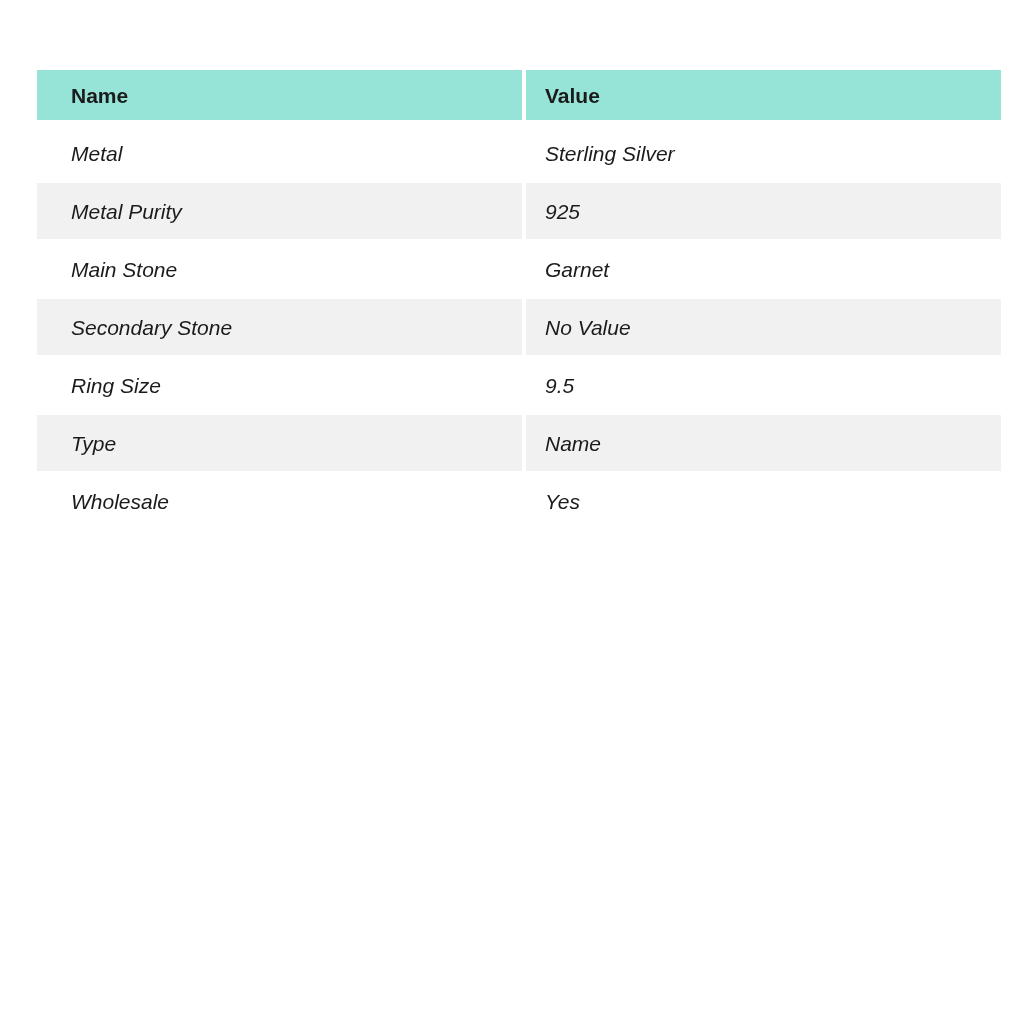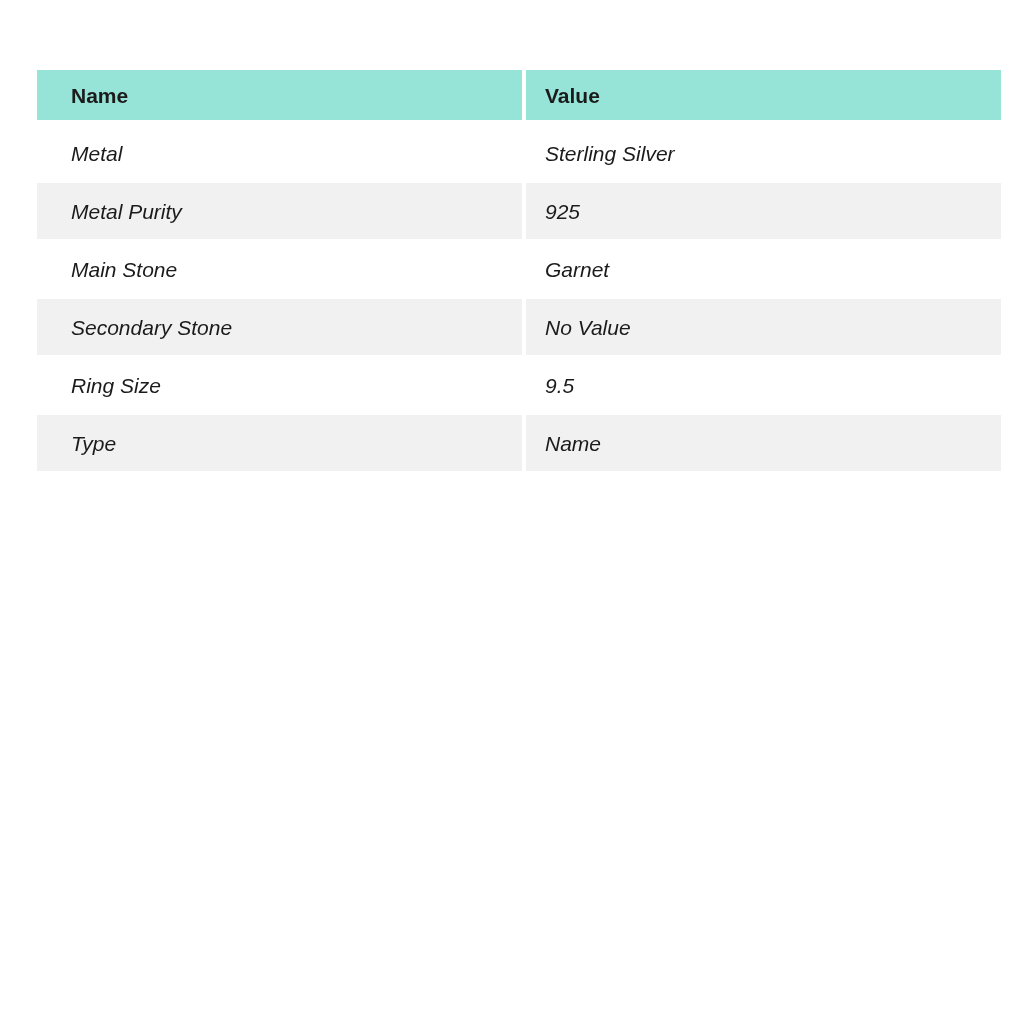--- a/index.html
+++ b/index.html
@@ -81,14 +81,18 @@
         <td class="cell-value">No Value</td>
       </tr>
       <tr>
         <td class="cell-name">Ring Size</td>
         <td class="cell-value">9.5</td>
       </tr>
       <tr>
         <td class="cell-name">Type</td>
         <td class="cell-value">Name</td>
       </tr>
+      <tr>
+        <td class="cell-name">Wholesale</td>
+        <td class="cell-value">Yes</td>
+      </tr>
     </tbody>
 </table>
 
 </body></html>

